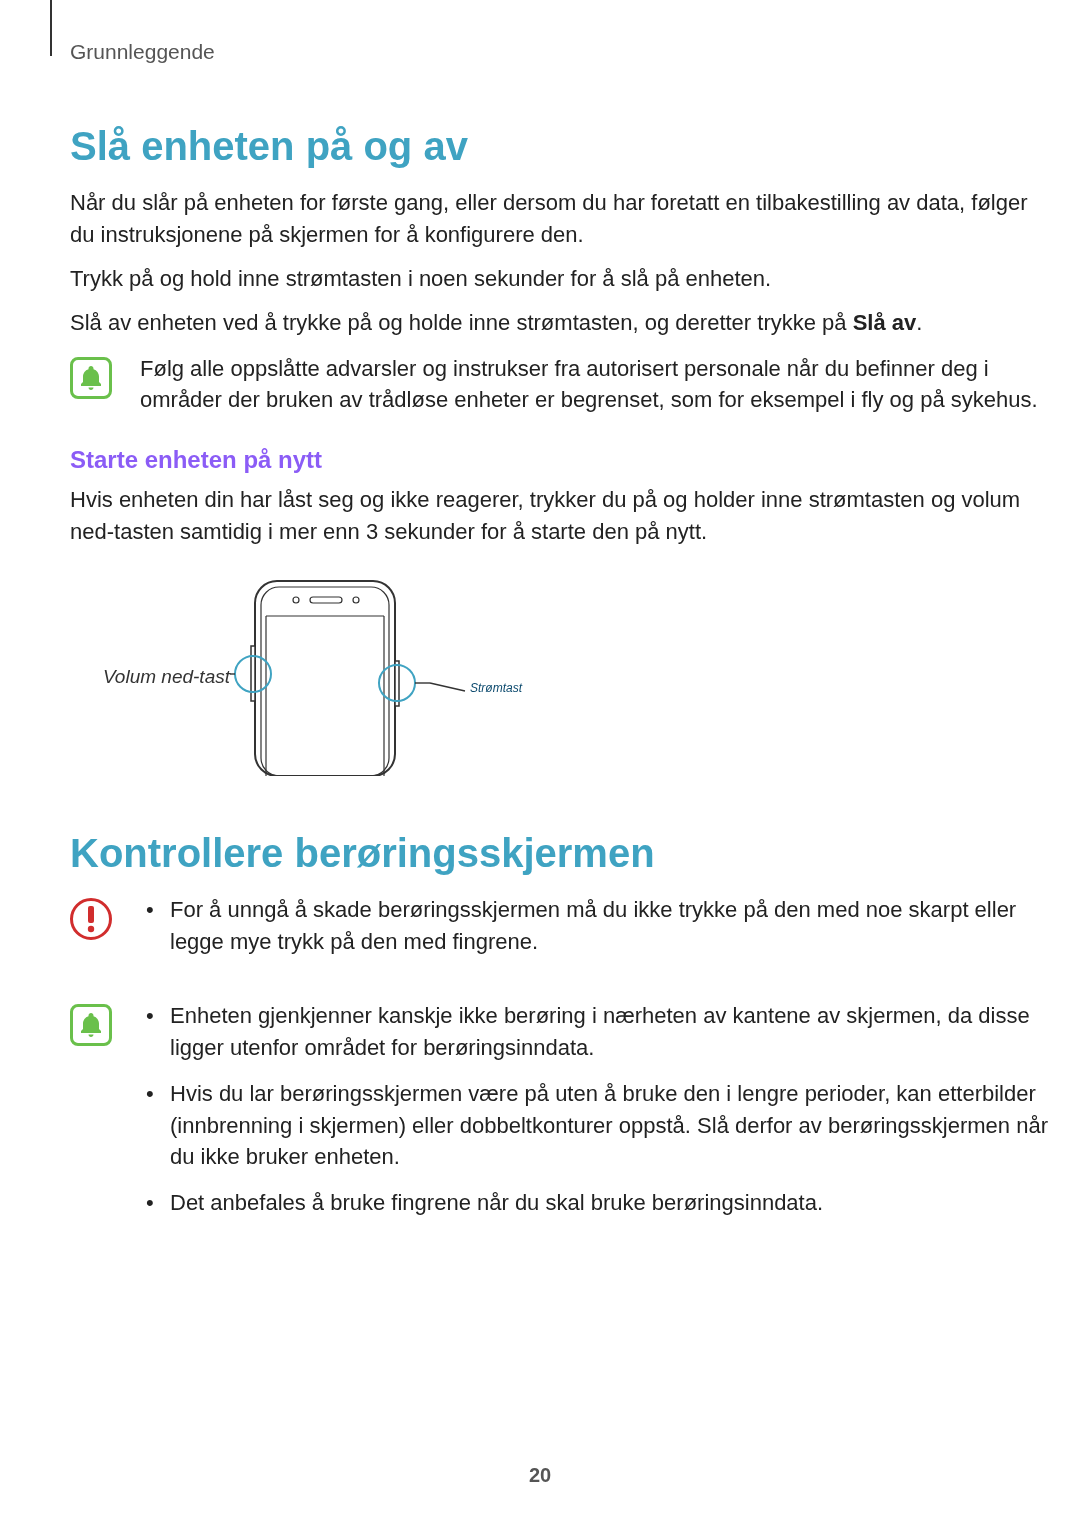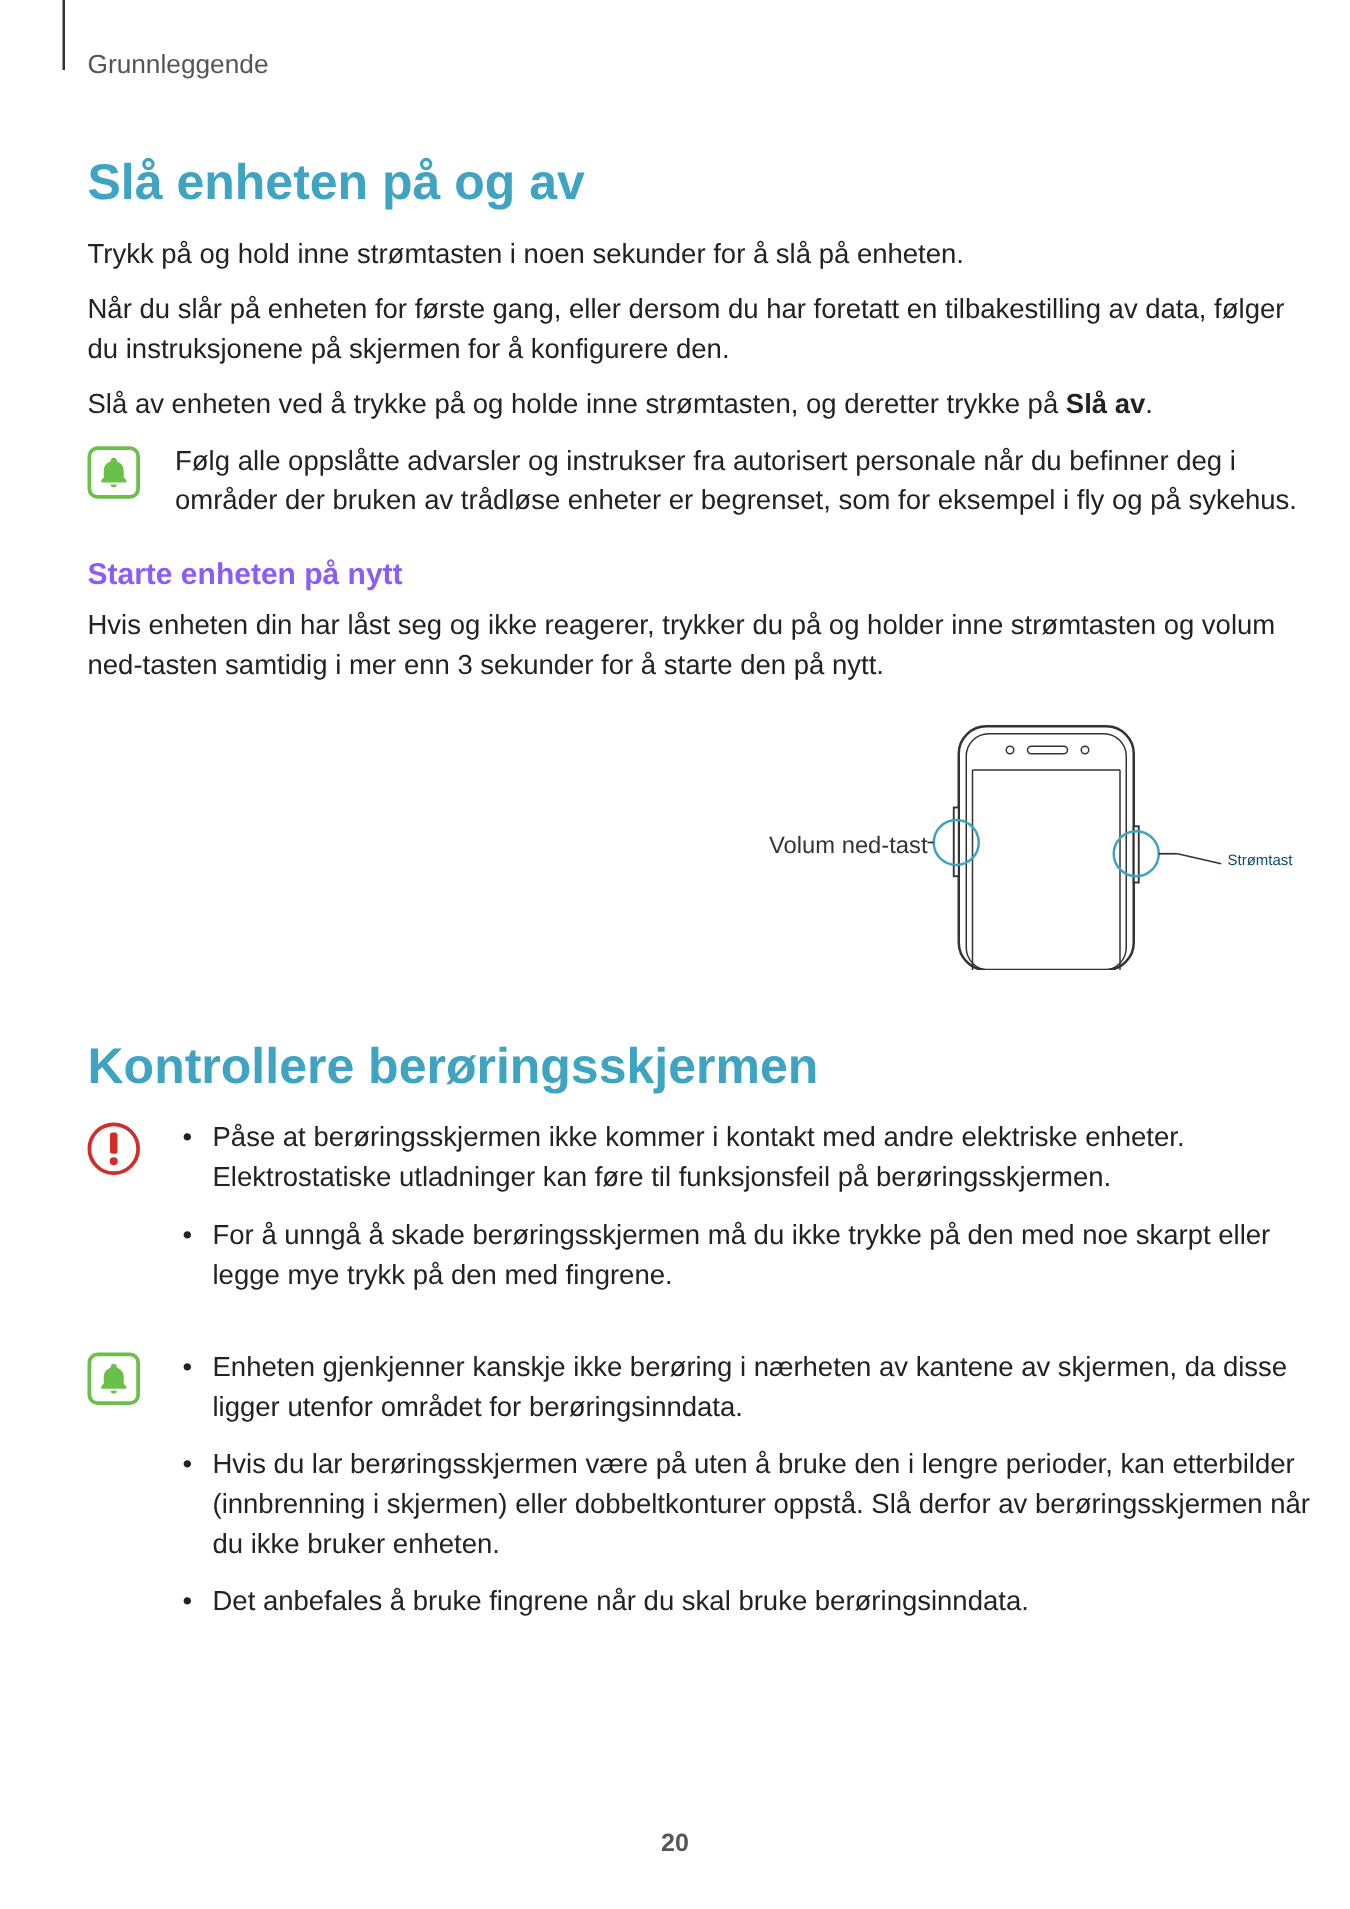--- a/index.html
+++ b/index.html
@@ -73,23 +73,24 @@
     }
     h2 {
       font-size: 24px;
       font-weight: bold;
       margin-top: 30px;
       margin-bottom: 10px;
       color: #8b5cf6;
     }
     .diagram-container {
       display: flex;
-      justify-content: flex-end;
+      justify-content: flex-start;
       margin-top: 28px;
       margin-bottom: 55px;
+      font-style: italic;
     }
     .diagram {
       position: relative;
       width: 470px;
       height: 200px;
     }
     .label-left {
       position: absolute;
       right: 310px;
       top: 90px;
@@ -137,22 +138,22 @@
   </style>
 </head>
 <body>
 
 <div class="section-marker"></div>
 
 <div class="page">
   <div class="header-text">Grunnleggende</div>
 
   <h1>Slå enheten på og av</h1>
+  <p class="para">Når du slår på enheten for første gang, eller dersom du har foretatt en tilbakestilling av data, følger du instruksjonene på skjermen for å konfigurere den.</p>
   <p class="para">Trykk på og hold inne strømtasten i noen sekunder for å slå på enheten.</p>
-  <p class="para">Når du slår på enheten for første gang, eller dersom du har foretatt en tilbakestilling av data, følger du instruksjonene på skjermen for å konfigurere den.</p>
   <p class="para">
     <span>Slå av enheten ved å trykke på og holde inne strømtasten, og deretter trykke på </span><span class="bold">Slå av</span><span>.</span>
   </p>
 
   <div class="note-block">
     <div class="note-icon note-green">
       <svg width="22" height="24" viewBox="0 0 22 24">
           <path d="M11 0 C12.4 0 13.5 1.1 13.5 2.5 L13.5 3.2 C16.9 4.2 19 7.2 19 10.8 L19 16 L21 18 L21 20 L1 20 L1 18 L3 16 L3 10.8 C3 7.2 5.1 4.2 8.5 3.2 L8.5 2.5 C8.5 1.1 9.6 0 11 0 Z M8.5 21.5 L13.5 21.5 C13.5 22.9 12.4 24 11 24 C9.6 24 8.5 22.9 8.5 21.5 Z"></path>
         </svg>
     </div>
@@ -196,21 +197,20 @@
   <h1>Kontrollere berøringsskjermen</h1>
 
   <div class="note-block">
     <div class="note-icon note-red">
       <svg width="10" height="28" viewBox="0 0 10 28">
           <rect x="2" y="1" width="6" height="17" rx="2"></rect>
           <circle cx="5" cy="24" r="3.2"></circle>
         </svg>
     </div>
     <ul class="bullet-list">
-      <li>Påse at berøringsskjermen ikke kommer i kontakt med andre elektriske enheter. Elektrostatiske utladninger kan føre til funksjonsfeil på berøringsskjermen.</li>
       <li>For å unngå å skade berøringsskjermen må du ikke trykke på den med noe skarpt eller legge mye trykk på den med fingrene.</li>
     </ul>
   </div>
 
   <div class="note-block">
     <div class="note-icon note-green">
       <svg width="22" height="24" viewBox="0 0 22 24">
           <path d="M11 0 C12.4 0 13.5 1.1 13.5 2.5 L13.5 3.2 C16.9 4.2 19 7.2 19 10.8 L19 16 L21 18 L21 20 L1 20 L1 18 L3 16 L3 10.8 C3 7.2 5.1 4.2 8.5 3.2 L8.5 2.5 C8.5 1.1 9.6 0 11 0 Z M8.5 21.5 L13.5 21.5 C13.5 22.9 12.4 24 11 24 C9.6 24 8.5 22.9 8.5 21.5 Z"></path>
         </svg>
     </div>

